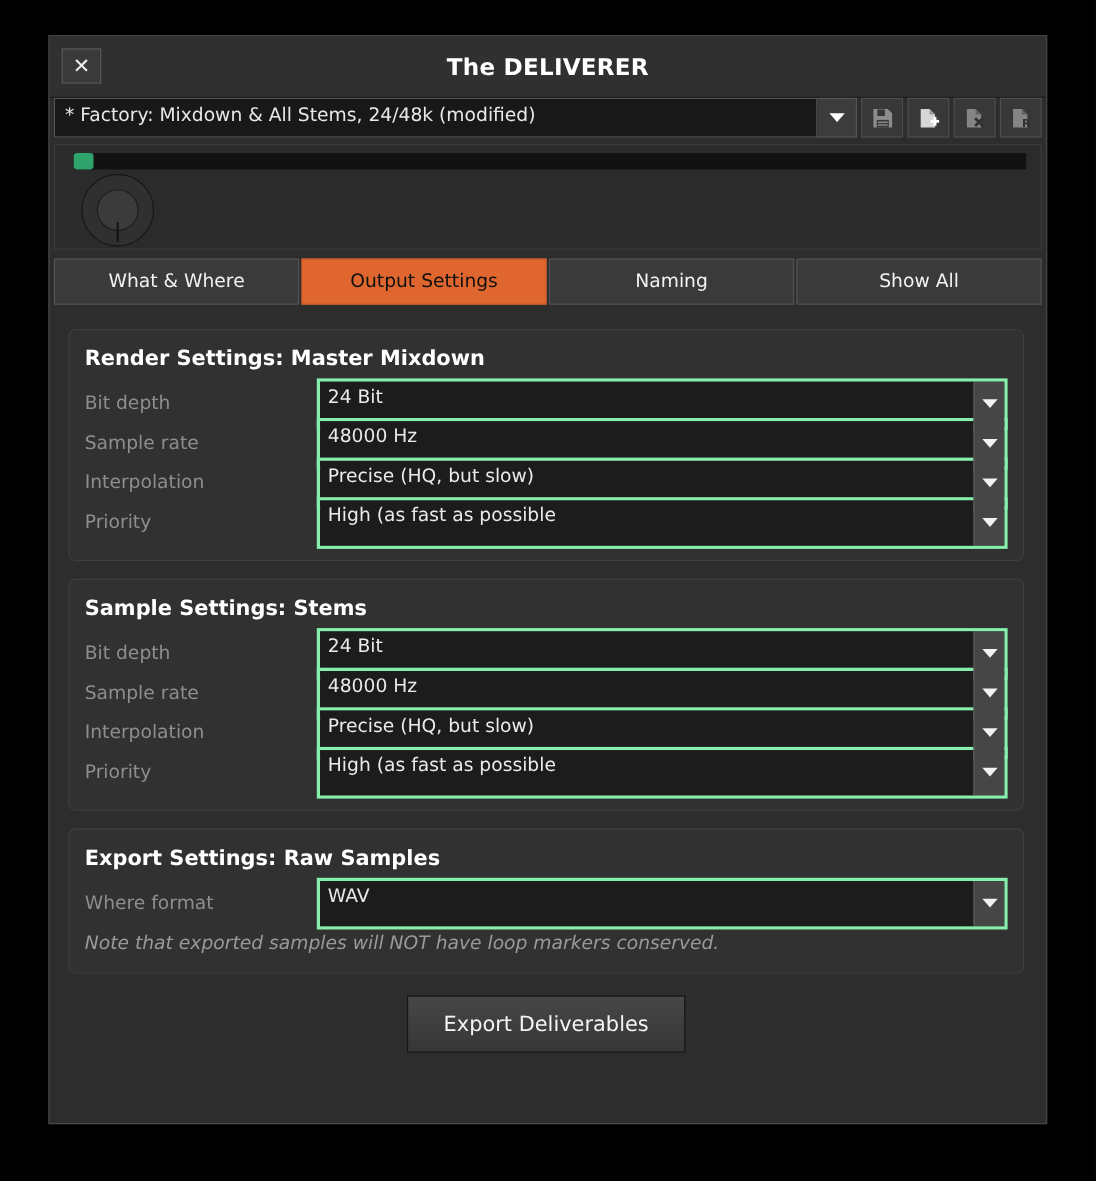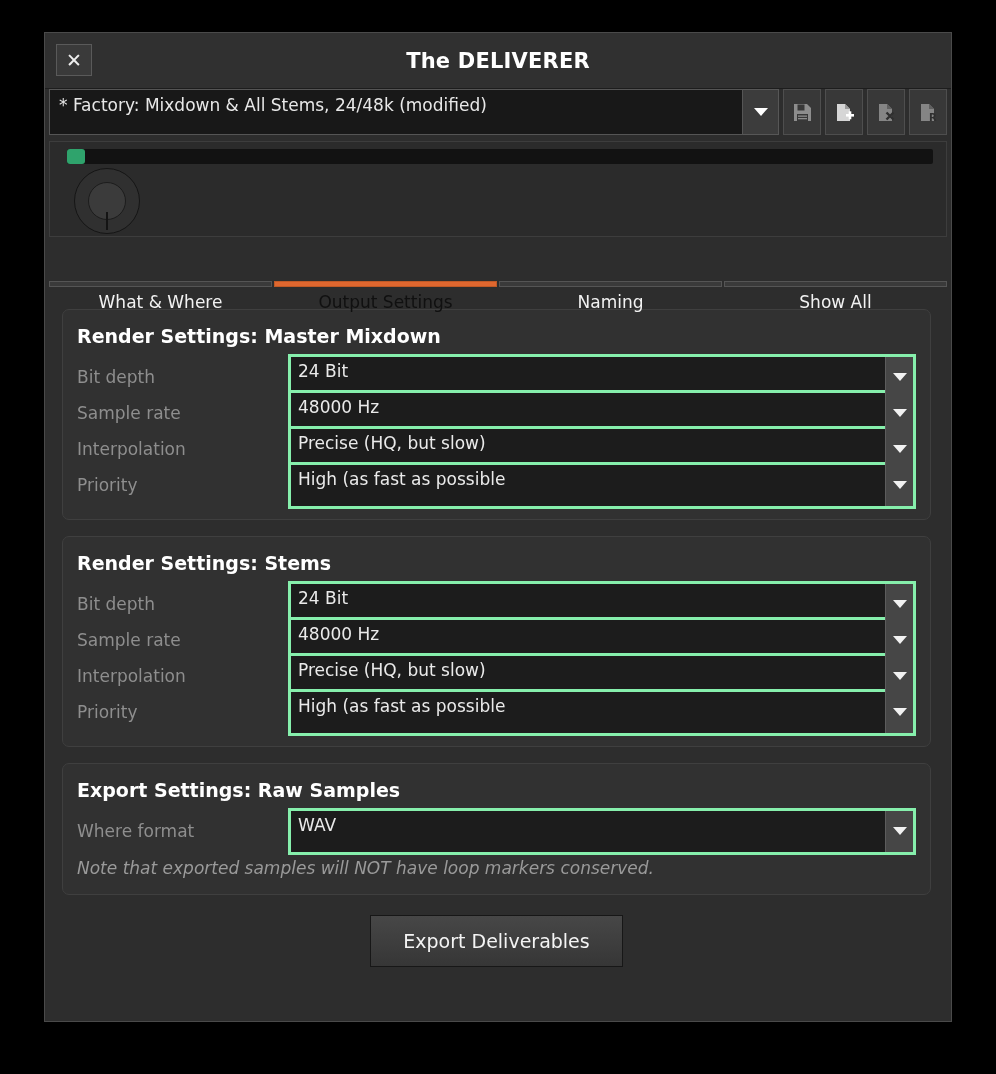--- a/index.html
+++ b/index.html
@@ -51,21 +51,21 @@
     color: #ffffff;
     font-size: 21px;
     font-weight: bold;
     letter-spacing: 0.2px;
   }
 
   
   .preset-bar {
     display: flex;
     align-items: stretch;
-    height: 46px;
+    height: 36px;
     margin: 0 4px;
     padding: 0;
   }
   .preset-field {
     flex: 1;
     background: #181818;
     border: 1px solid #555;
     color: #e8e8e8;
     font-size: 17px;
     line-height: 30px;
@@ -160,21 +160,20 @@
   }
   .tab {
     flex: 1;
     background: #3a3a3a;
     border: 1px solid #555;
     color: #f2f2f2;
     font-size: 17px;
     line-height: 40px;
     text-align: center;
     cursor: pointer;
-    margin-top: 36px;
   }
   .tab.active {
     background: #df672f;
     border-color: #c05a26;
     color: #101010;
   }
 
   
   .body-area {
     padding: 22px 20px 0 17px;
@@ -372,21 +371,21 @@
       <div class="row">
         <div class="row-label">Priority</div>
         <div class="field">
           <div class="field-value">High (as fast as possible</div>
           <div class="field-arrow"></div>
         </div>
       </div>
     </div>
 
     <div class="panel">
-      <div class="panel-title">Render Settings: Stems</div>
+      <div class="panel-title">Sample Settings: Stems</div>
 
       <div class="row">
         <div class="row-label">Bit depth</div>
         <div class="field">
           <div class="field-value">24 Bit</div>
           <div class="field-arrow"></div>
         </div>
       </div>
 
       <div class="row">

